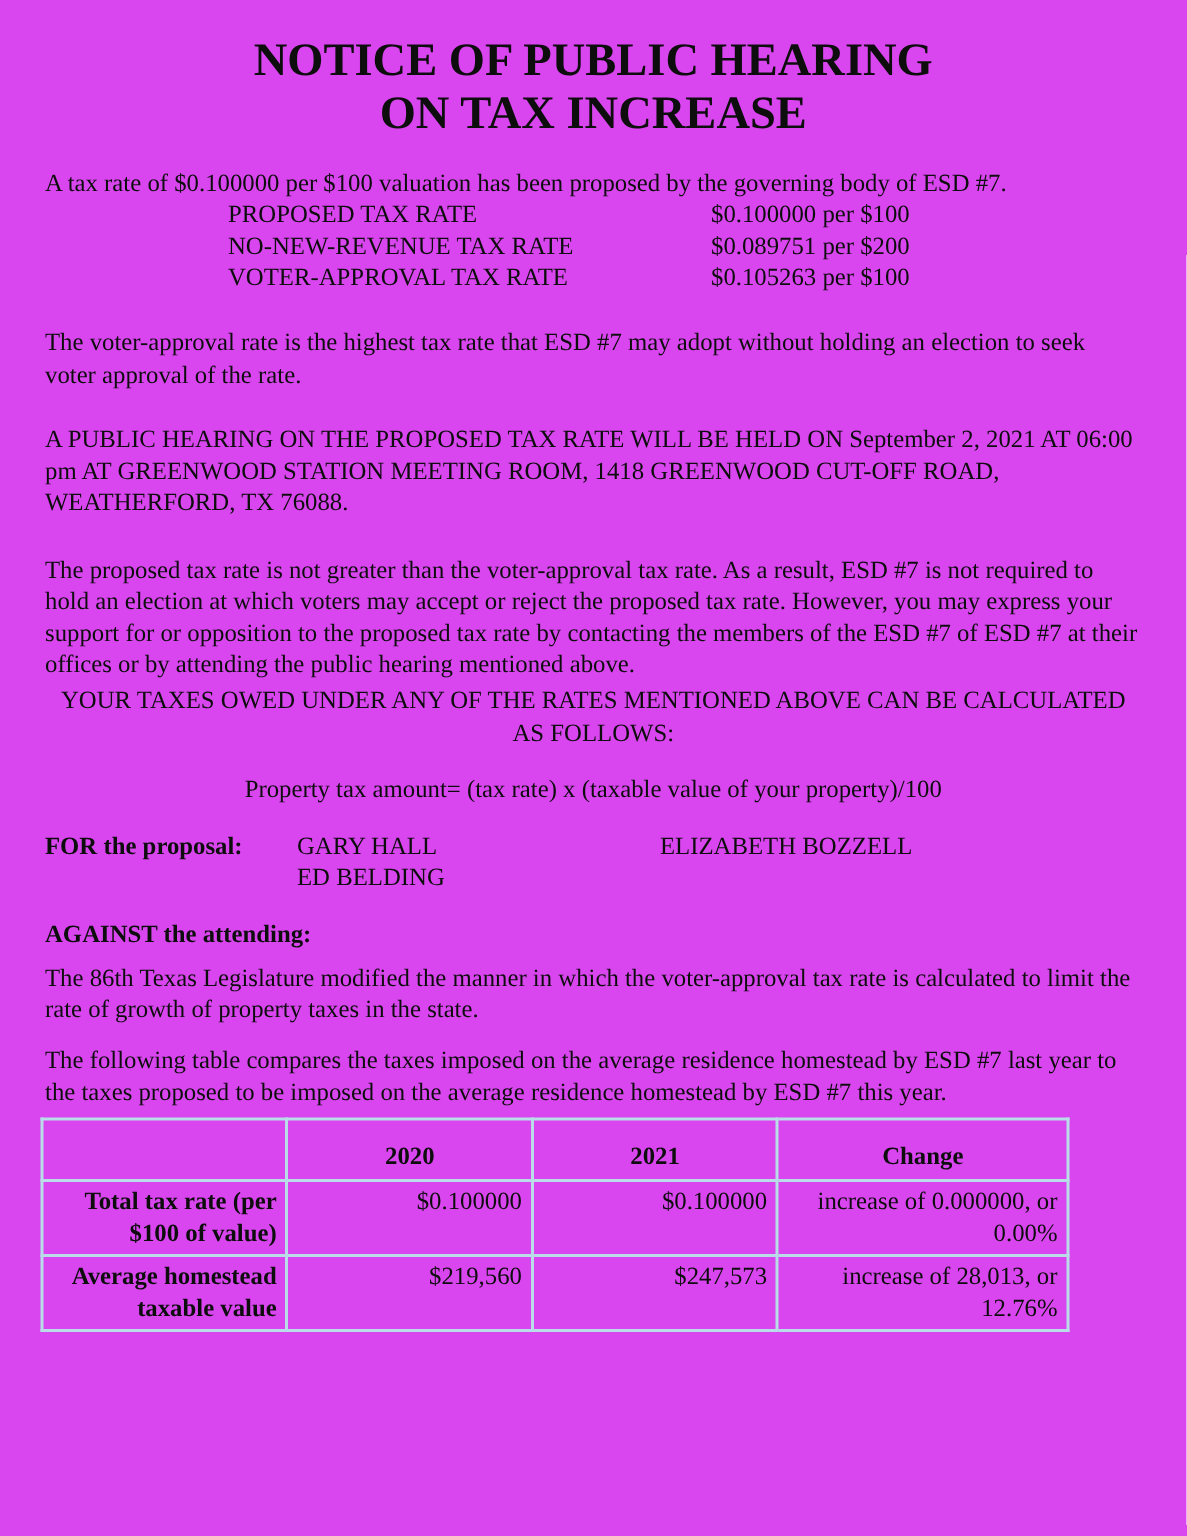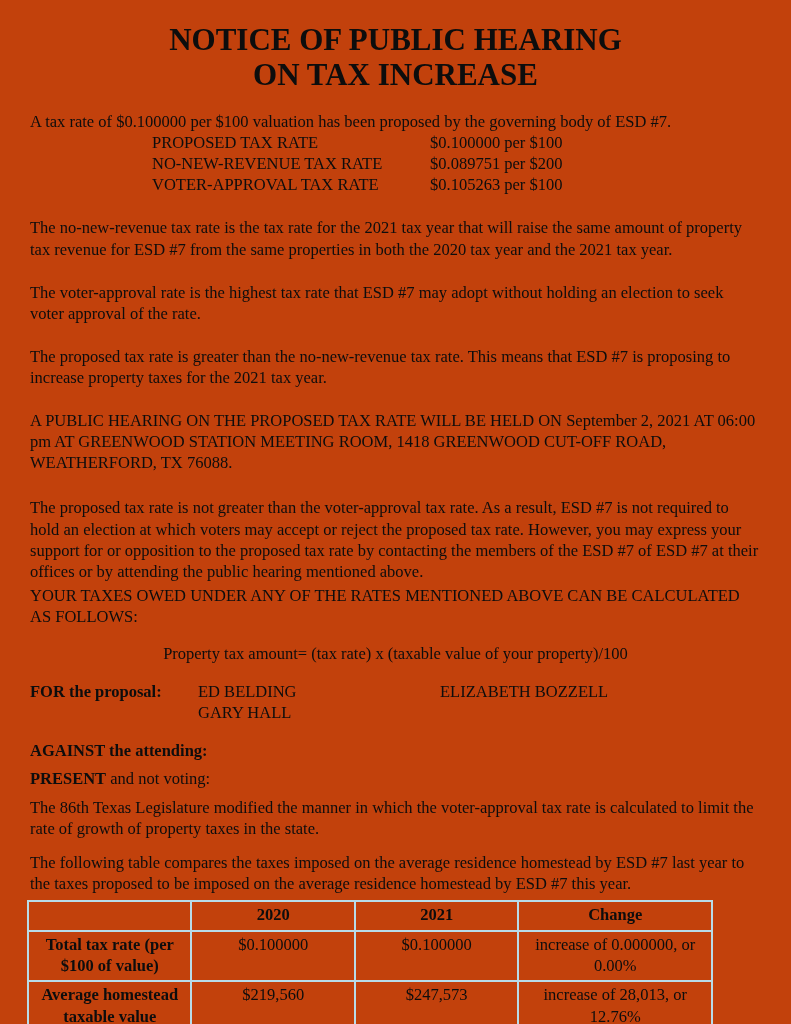--- a/index.html
+++ b/index.html
@@ -1,41 +1,41 @@
 <!DOCTYPE html>
 <html><head>
 <meta charset="utf-8">
 <style>
   html, body { margin: 0; padding: 0; background: #ffffff; }
   .page {
     width: 791px;
     height: 1024px;
-    background: #c2410c;
+    background: #d946ef;
     color: #0d0d0d;
     font-family: "Liberation Serif", serif;
     font-size: 16.5px;
     line-height: 1.28;
     overflow: hidden;
     box-sizing: border-box;
     padding: 22px 30px 0 30px;
   }
   .doc-title {
     text-align: center;
     font-weight: bold;
     font-size: 31px;
     line-height: 1.13;
     margin: 0 0 0 0;
   }
   .intro { margin-top: 19px; }
   .rates { margin-left: 122px; margin-top: 0; }
-  .rate-row { display: flex; }
+  .rate-row { display: flex; gap: 44px; }
   .rate-row .rate-label { width: 278px; flex: none; }
   .para { margin-top: 22px; }
   .para-tight { margin-top: 24px; }
-  .caps-center { margin-top: 3px; }
+  .caps-center { text-align: center; margin-top: 3px; }
   .formula { text-align: center; margin-top: 16px; }
   .vote-block { margin-top: 17px; display: flex; align-items: flex-start; }
   .vote-block.mt-sm { margin-top: 6px; }
   .vote-label { width: 168px; flex: none; font-weight: bold; }
   .vote-label .normal { font-weight: normal; }
   .vote-col1 { width: 242px; flex: none; }
   .vote-col2 { flex: 1; }
   .name-line { display: block; }
   .legislature { margin-top: 8px; }
   .table-intro { margin-top: 13px; }
@@ -44,23 +44,23 @@
     margin-top: 6px;
     margin-left: -3px;
     width: 686px;
     table-layout: fixed;
   }
   table.compare td, table.compare th {
     border: 2px solid #b8dce8;
     padding: 2px 6px 4px 6px;
     vertical-align: top;
     font-size: 16.5px;
-    text-align: center;
+    text-align: right;
   }
-  table.compare th { font-weight: bold; text-align: center; padding-top: 2px; padding-bottom: 5px; }
+  table.compare th { font-weight: bold; text-align: center; padding-top: 13px; padding-bottom: 5px; }
   table.compare .row-label { font-weight: bold; }
   col.c1 { width: 163px; }
   col.c2 { width: 163px; }
   col.c3 { width: 163px; }
   col.c4 { width: 193px; }
 </style>
 </head>
 <body>
 
 <div class="page">
@@ -80,52 +80,47 @@
     <div class="rate-row">
       <span class="rate-label">NO-NEW-REVENUE TAX RATE</span>
       <span class="rate-value">$0.089751 per $200</span>
     </div>
     <div class="rate-row">
       <span class="rate-label">VOTER-APPROVAL TAX RATE</span>
       <span class="rate-value">$0.105263 per $100</span>
     </div>
   </div>
 
-  <div class="para">The no-new-revenue tax rate is the tax rate for the 2021 tax year that will raise the same amount of property tax revenue for ESD #7 from the same properties in both the 2020 tax year and the 2021 tax year.</div>
 
   <div class="para">The voter-approval rate is the highest tax rate that ESD #7 may adopt without holding an election to seek voter approval of the rate.</div>
 
-  <div class="para">The proposed tax rate is greater than the no-new-revenue tax rate. This means that ESD #7 is proposing to increase property taxes for the 2021 tax year.</div>
 
   <div class="para">A PUBLIC HEARING ON THE PROPOSED TAX RATE WILL BE HELD ON September 2, 2021 AT 06:00 pm AT GREENWOOD STATION MEETING ROOM, 1418 GREENWOOD CUT-OFF ROAD, WEATHERFORD, TX 76088.</div>
 
   <div class="para para-tight">The proposed tax rate is not greater than the voter-approval tax rate. As a result, ESD #7 is not required to hold an election at which voters may accept or reject the proposed tax rate. However, you may express your support for or opposition to the proposed tax rate by contacting the members of the ESD #7 of ESD #7 at their offices or by attending the public hearing mentioned above.</div>
 
   <div class="caps-center">YOUR TAXES OWED UNDER ANY OF THE RATES MENTIONED ABOVE CAN BE CALCULATED AS FOLLOWS:</div>
 
   <div class="formula">Property tax amount= (tax rate) x (taxable value of your property)/100</div>
 
   <div class="vote-block">
     <span class="vote-label">FOR the proposal:</span>
     <span class="vote-col1">
+      <span class="name-line">GARY HALL</span>
       <span class="name-line">ED BELDING</span>
-      <span class="name-line">GARY HALL</span>
     </span>
     <span class="vote-col2">
       <span class="name-line">ELIZABETH BOZZELL</span>
     </span>
   </div>
 
   <div class="vote-block">
     <span class="vote-label" style="width:auto">AGAINST the attending:</span>
   </div>
 
-  <div class="vote-block mt-sm">
-    <span class="vote-label" style="width:auto"><span>PRESENT</span><span class="normal"> and not voting:</span></span>
-  </div>
 
 
   <div class="legislature">The 86th Texas Legislature modified the manner in which the voter-approval tax rate is calculated to limit the rate of growth of property taxes in the state.</div>
 
   <div class="table-intro">The following table compares the taxes imposed on the average residence homestead by ESD #7 last year to the taxes proposed to be imposed on the average residence homestead by ESD #7 this year.</div>
 
   <table class="compare">
     <colgroup>
       <col class="c1">
         <col class="c2">

